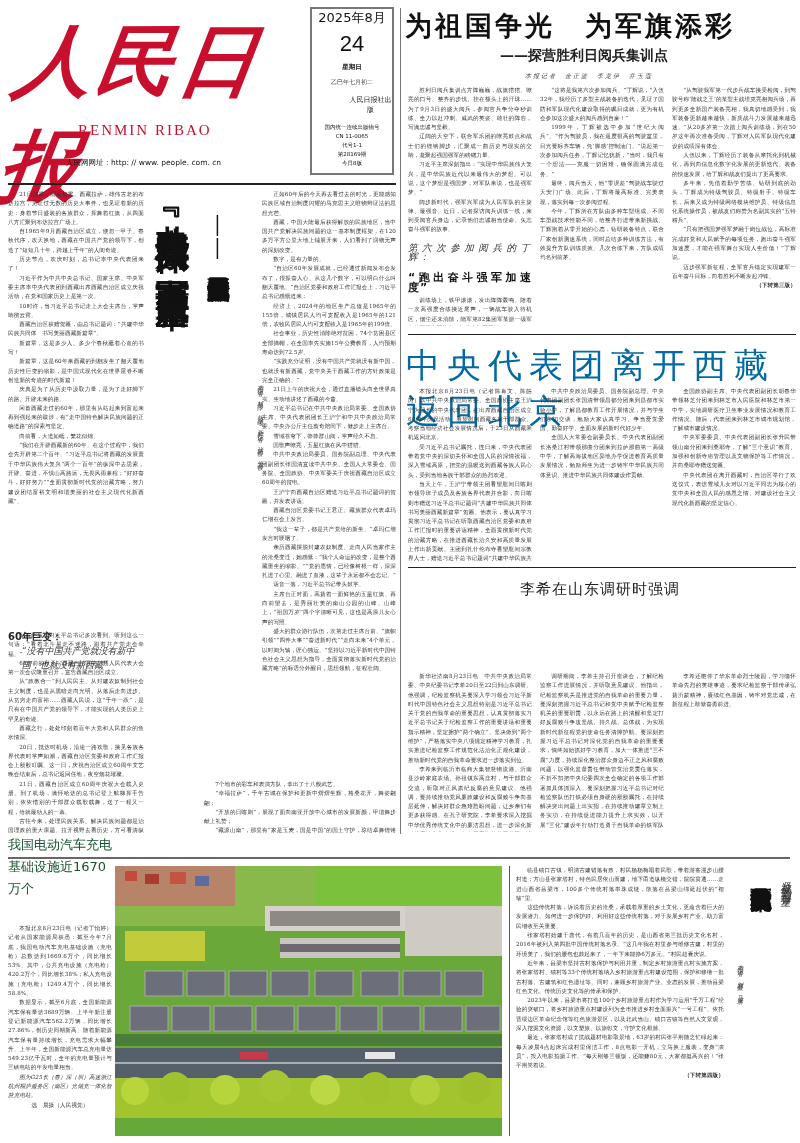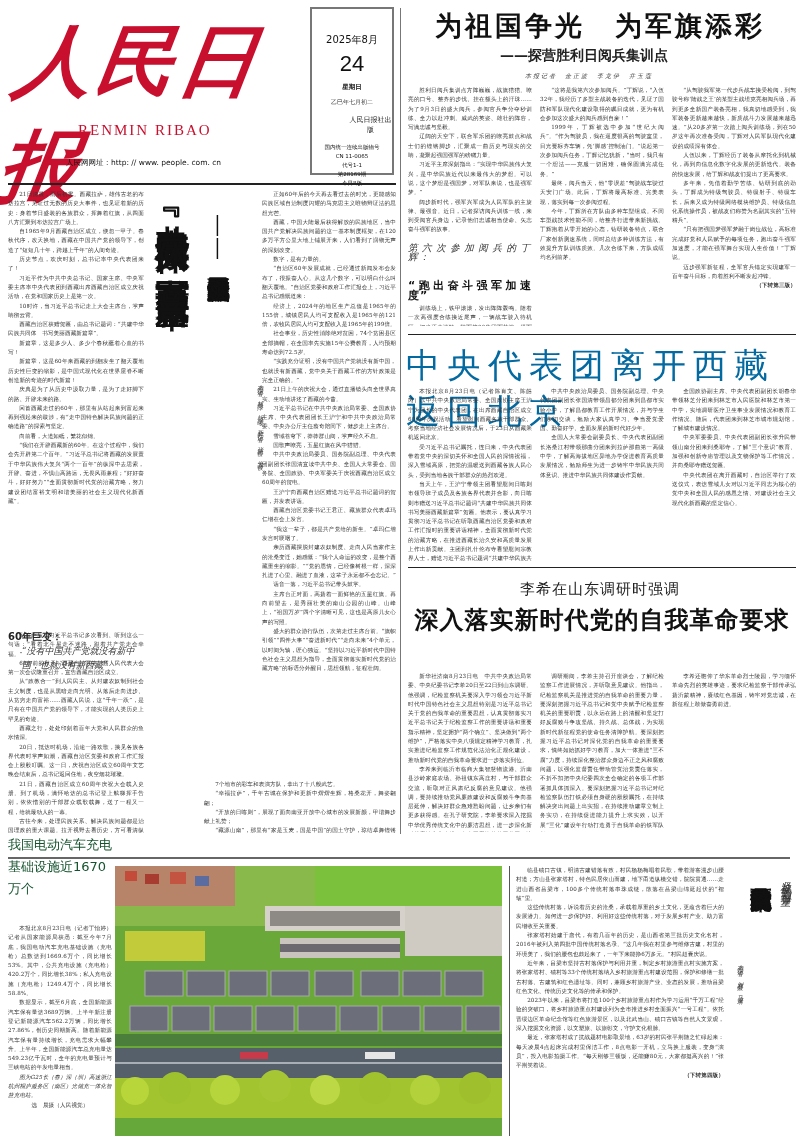--- a/index.html
+++ b/index.html
@@ -10,30 +10,30 @@
   .body-text p { text-indent: 2em; }
   .rule { position: absolute; background: #222; }
   .vrule { position: absolute; background: #555; width: 1px; }
 
   
   .mast-logo { left: 8px; top: 8px; width: 290px; height: 110px; }
   .mast-logo .cal { font-family: "DejaVu Serif", serif; color: #c8102e; font-size: 78px; font-weight: bold; font-style: italic; letter-spacing: 4px; line-height: 105px; transform: skewX(-8deg); }
   .mast-pinyin { left: 78px; top: 122px; font-family: "Liberation Serif", serif; color: #c8102e; font-size: 15px; letter-spacing: 2px; }
   .mast-url { left: 66px; top: 158px; font-size: 7.5px; font-family: "DejaVu Sans", sans-serif; color: #111; }
   .datebox { left: 310px; top: 7px; width: 84px; height: 168px; border: 2px solid #777; text-align: center; font-family: "DejaVu Sans", sans-serif; color: #111; }
-  .datebox .ym { font-size: 10px; margin-top: 24px; }
+  .datebox .ym { font-size: 13px; margin-top: 0; }
   .datebox .day { font-size: 22px; line-height: 26px; margin-top: 4px; font-family: "Liberation Sans", sans-serif; }
   .datebox .wk { font-size: 6.5px; margin-top: 6px; font-weight: bold; }
   .datebox .lunar { font-size: 6px; margin-top: 6px; color: #333; }
   .datebox .pub { font-size: 7px; margin-top: 8px; font-family: "DejaVu Serif", serif; margin-left: 37px; }
   .datebox .small { font-size: 5.5px; line-height: 9px; }
   .datebox .small.first { margin-top: 8px; }
 
   
-  .tr-head { left: 405px; top: 8px; width: 390px; text-align: center; font-family: Liberation Sans, sans-serif; font-weight: bold; font-size: 27px; letter-spacing: 3px; color: #111; }
+  .tr-head { left: 405px; top: 8px; width: 390px; font-family: Liberation Sans, sans-serif; font-weight: bold; font-size: 27px; letter-spacing: 3px; color: #111; }
   .tr-sub { left: 500px; top: 47px; font-size: 14px; font-family: "DejaVu Serif", serif; font-weight: bold; color: #222; }
   .tr-byline { left: 525px; top: 72px; font-size: 6px; font-style: italic; color: #444; letter-spacing: 2px; }
 
   .sub-left-h1 { font-size: 9.5px; font-style: italic; color: #333; letter-spacing: 2px; }
   .sub-left-h2 { font-size: 11px; font-weight: bold; font-family: "DejaVu Sans", sans-serif; color: #111; letter-spacing: 1px; }
 
   
   .hl-tibet { left: 406px; top: 343px; width: 390px; font-size: 34px; letter-spacing: 7px; font-family: "DejaVu Serif", serif; color: #0369a1; text-align: left; }
 
   .hl-lixi-kicker { left: 400px; top: 580px; width: 400px; text-align: center; font-size: 15px; font-family: "DejaVu Sans", sans-serif; color: #222; letter-spacing: 1px; }
@@ -82,21 +82,21 @@
 <div class="abs tr-head">为祖国争光　为军旗添彩</div>
 <div class="abs tr-sub">——探营胜利日阅兵集训点</div>
 <div class="abs tr-byline">本报记者　金正波　李龙伊　井玉蔻</div>
 
 <div class="abs body-text" style="left:408px;top:86px;width:124px;height:240px;">
   <p>胜利日阅兵集训点方阵巍巍，战旗猎猎。嘹亮的口号、整齐的步伐、挂在额头上的汗珠……为了9月3日的盛大阅兵，参阅官兵争分夺秒训练、全力以赴冲刺。威武的英姿、雄壮的阵容，写满忠诚与坚毅。</p>
   <p>辽阔的天空下，联合军乐团的嘹亮鼓点和战士们的铿锵脚步，汇聚成一曲历史与现实的交响，凝聚起强国强军的磅礴力量。</p>
   <p>习近平主席深刻指出：“实现中华民族伟大复兴，是中华民族近代以来最伟大的梦想。可以说，这个梦想是强国梦，对军队来说，也是强军梦。”</p>
   <p>阔步新时代，强军兴军成为人民军队的主旋律、最强音。近日，记者探访阅兵训练一线，来到受阅官兵身边，记录他们忠诚相当使命、矢志奋斗强军的故事。</p>
   <div class="sub-left-h1" style="margin-top:8px;">第六次参加阅兵的丁辉：</div>
-  <div class="sub-left-h2" style="margin-top:20px;margin-bottom:4px;">“跑出奋斗强军加速度”</div>
+  <div class="sub-left-h2" style="margin-top:12px;margin-bottom:4px;">“跑出奋斗强军加速度”</div>
   <p>训练场上，铁甲滚滚，发出阵阵轰鸣。随着一次高强度合练接近尾声，一辆战车驶入待机区，烟尘还未消散，陆军第82集团军某旅一级军士长丁辉走下战车，与战友们展开“复盘”。</p>
 </div>
 <div class="abs body-text" style="left:540px;top:86px;width:124px;height:240px;">
   <p>“这将是我第六次参加阅兵。”丁辉说，“入伍32年，我经历了多型主战装备的迭代，见证了国防和军队现代化建设取得的瞩目成就，更为有机会参加这次盛大的阅兵感到自豪！”</p>
   <p>1999年，丁辉被选中参加“世纪大阅兵”。“作为驾驶员，我在逼度很高的驾驶室里，目光要标齐车辆，凭‘脚感’控制油门。”说起第一次参加阅兵任务，丁辉记忆犹新，“当时，我只有一个想法——克服一切困难，确保圆满完成任务。”</p>
   <p>最终，阅兵当天，他“零误差”驾驶战车驶过天安门广场。此后，丁辉将最高标准、完美表现，落实到每一次参阅过程。</p>
   <p>今年，丁辉所在方队由多种车型组成。不同车型战技术性能不同，给整齐行进带来新挑战。丁辉抱着从零开始的心态，钻研装备特点，联合厂家创新测速系统，同时总结多种训练方法，有效提升方队训练质效。几次合练下来，方队成绩均名列前茅。</p>
 </div>
 <div class="abs body-text" style="left:672px;top:86px;width:124px;height:240px;">
   <p>“从驾驶我军第一代步兵战车接受检阅，到驾驶号称‘陆战之王’的某型主战坦克亮相阅兵场，再到更多全新国产装备亮相，我真切地感受到，我军装备更新越来越快，新质战斗力发展越来越迅速。”从20多岁第一次踏上阅兵训练场，到在50岁这年再次准备受阅，丁辉对人民军队现代化建设的成绩深有体会。</p>
@@ -122,21 +122,20 @@
 <div class="abs body-text" style="left:672px;top:387px;width:124px;height:178px;">
   <p>全国政协副主席、中央代表团副团长胡春华带领林芝分团来到林芝市人民医院和林芝市第一中学，实地调研医疗卫生事业发展情况和教育工作情况。随后，代表团来到林芝市城市规划馆，了解城市建设情况。</p>
   <p>中央军委委员、中央代表团副团长张升民带领山南分团来到桑耶寺，了解“三个意识”教育、加强和创新寺庙管理以及文物保护等工作情况，并向桑耶寺赠送贺匾。</p>
   <p>中央代表团在离开西藏时，自治区举行了欢送仪式，表达雪域儿女对以习近平同志为核心的党中央和全国人民的感恩之情、对建设社会主义现代化新西藏的坚定信心。</p>
 </div>
 
 <div class="rule" style="left:408px;top:567px;width:388px;height:1px;"></div>
 
 <div class="abs hl-lixi-kicker">李希在山东调研时强调</div>
 <div class="abs hl-lixi">
-  <div>深入落实新时代党的自我革命要求</div>
 </div>
 <div class="abs body-text" style="left:408px;top:672px;width:124px;height:160px;">
   <p>新华社济南8月23日电　中共中央政治局常委、中央纪委书记李希20日至22日到山东调研。他强调，纪检监察机关要深入学习领会习近平新时代中国特色社会主义思想特别是习近平总书记关于党的自我革命的重要思想，认真贯彻落实习近平总书记关于纪检监察工作的重要讲话和重要指示精神，坚定拥护“两个确立”、坚决做到“两个维护”，严格落实中央八项规定精神学习教育，扎实推进纪检监察工作规范化法治化正规化建设，推动新时代党的自我革命要求进一步落实到位。</p>
   <p>李希来到临沂市临商大集智慧物流港、沂南县沙岭家庭农场、孙祖镇东高庄村，与干部群众交流，听取对正风肃纪反腐的意见建议。他强调，要持续推动党风廉政建设和反腐败斗争向基层延伸，解决好群众急难愁盼问题，让乡亲们有更多获得感。在孔子研究院，李希要求深入挖掘中华优秀传统文化中的廉洁思想，进一步深化新时代廉洁文化建设。在中国重汽莱芜工业园、济南二机床集团有限公司，李希要求纪检监察机关履行好监督职责，推动国有企业做强做优做大主责主业，更好服务国家战略、推进高质量发展。在济南市市中区人民法院，李希强调要坚持和发展新时代“枫桥经验”，用心用情做好司法为民工作。</p>
 </div>
 <div class="abs body-text" style="left:540px;top:672px;width:124px;height:160px;">
   <p>调研期间，李希主持召开座谈会，了解纪检监察工作进展情况，并听取意见建议。他指出，纪检监察机关是推进党的自我革命的重要力量，要深刻把握习近平总书记和党中央赋予纪检监察机关的重要职责，以永远在路上的清醒和坚定打好反腐败斗争攻坚战、持久战、总体战，为实现新时代新征程党的使命任务清障护航。要深刻把握习近平总书记对深化党的自我革命的重要要求，慎终如始抓好学习教育，加大一体推进“三不腐”力度，持续深化整治群众身边不正之风和腐败问题，以强化监督责任带动管党治党责任落实，不折不扣把中央纪委四次全会确定的各项工作部署抓具体抓深入。要深刻把握习近平总书记对纪检监察队伍打铁必须自身硬的殷殷嘱托，在持续解决突出问题上出实招，在持续推动建章立制上务实功，在持续促进能力提升上求实效，以开展“三化”建设年行动打造勇于自我革命的铁军队伍。</p>
 </div>
 <div class="abs body-text" style="left:672px;top:672px;width:124px;height:160px;">
   <p>李希还瞻仰了华东革命烈士陵园，学习缅怀革命先烈的英雄事迹，要求纪检监察干部传承弘扬沂蒙精神，赓续红色基因，铸牢对党忠诚，在新征程上敢做奋勇前进。</p>

